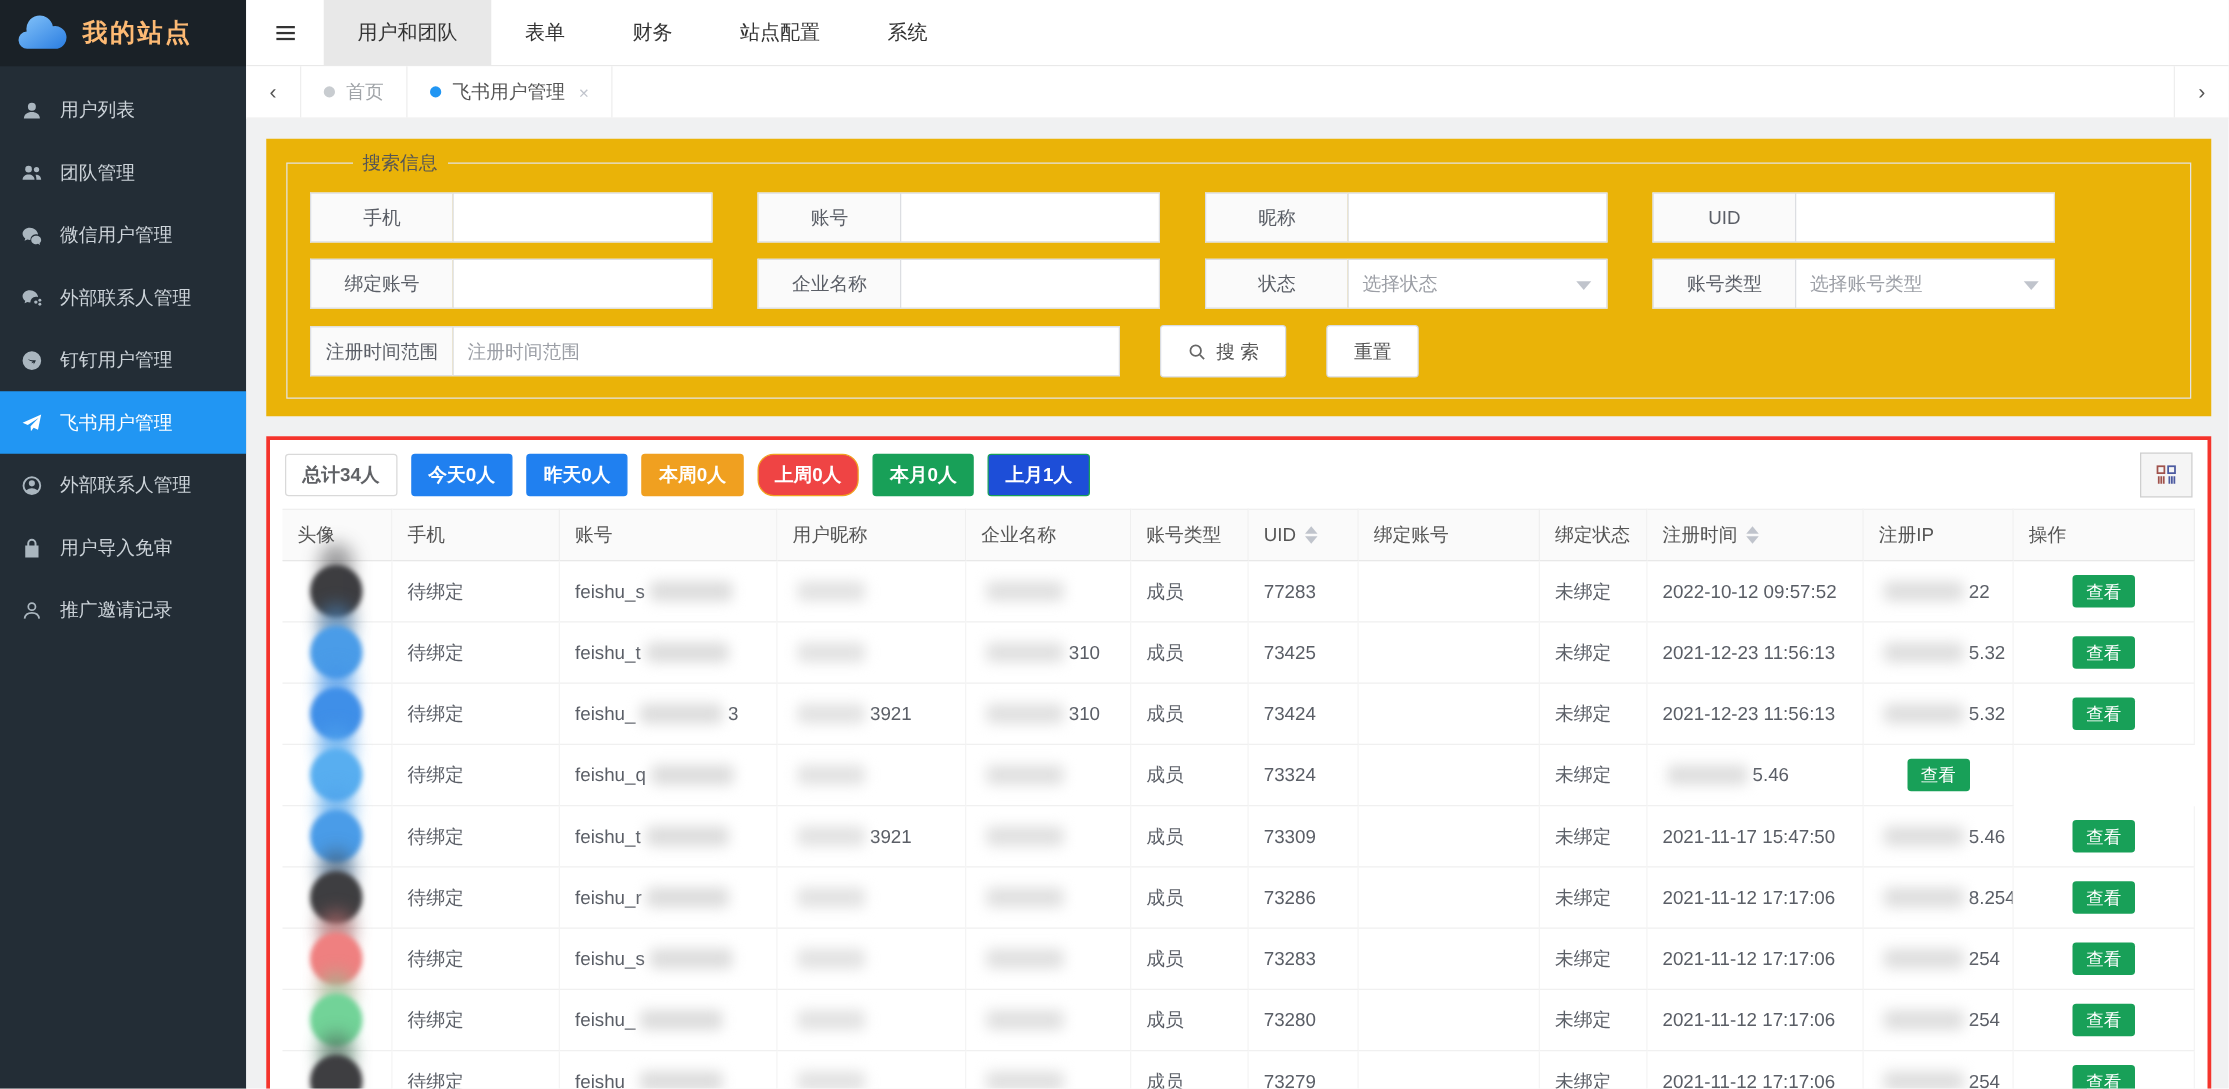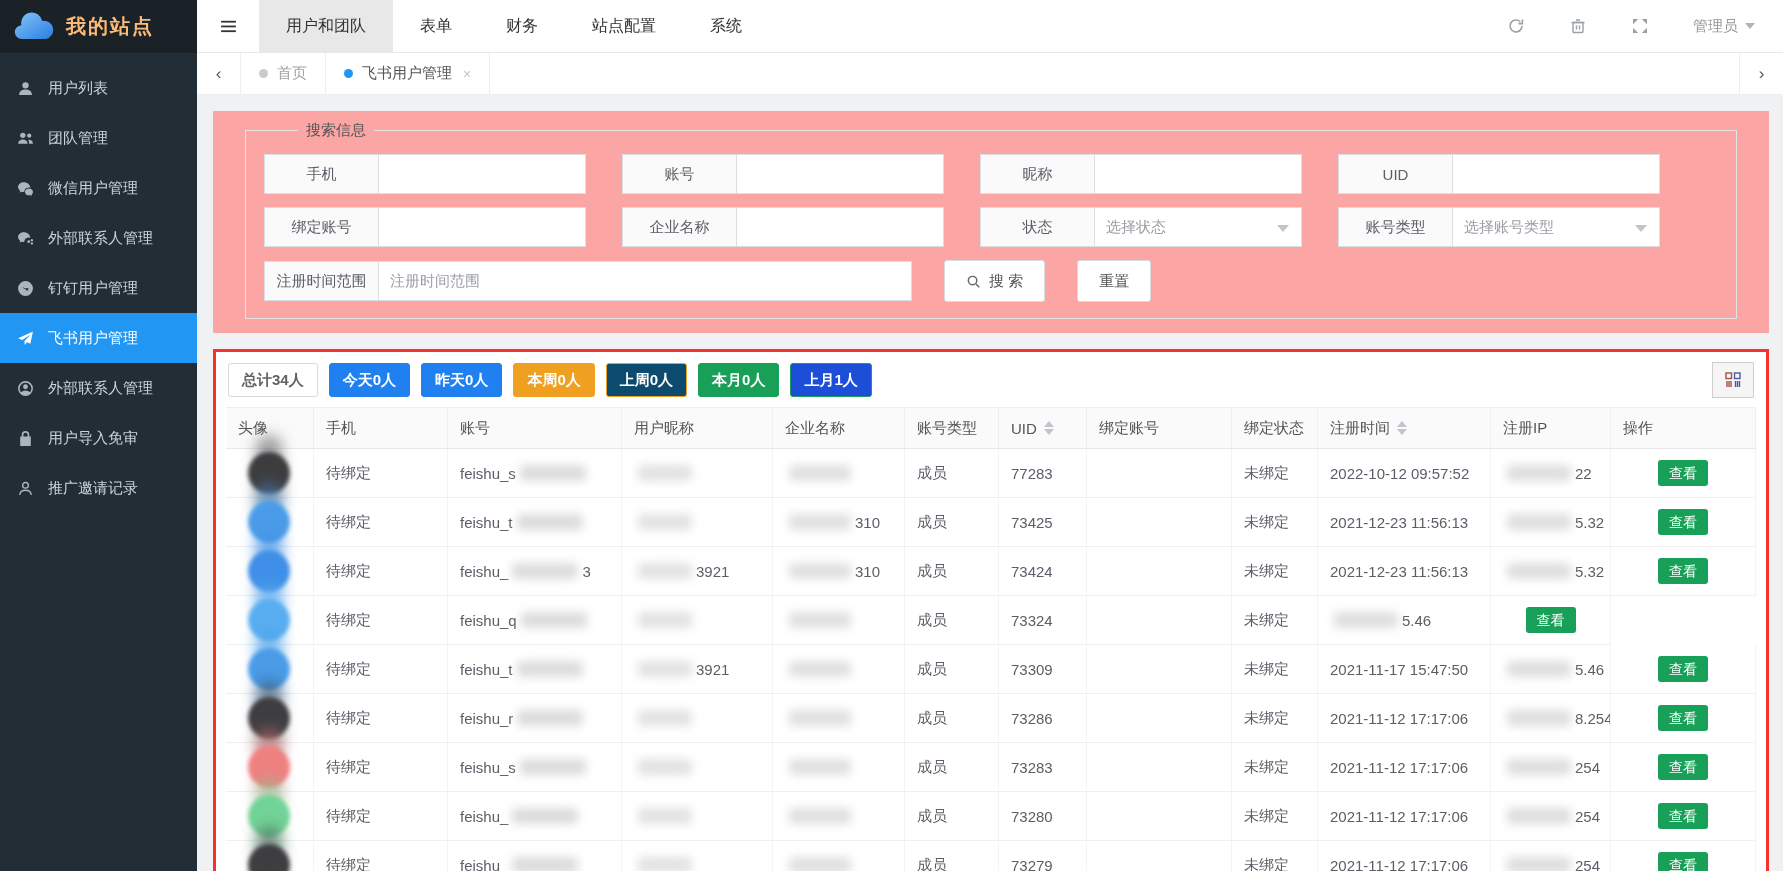--- a/index.html
+++ b/index.html
@@ -42,21 +42,21 @@
   .page-tab { display:flex; align-items:center; gap:9px; padding:0 18px; border-right:1px solid #eee;
     font-size:15px; color:#a0a4a8; cursor:pointer; white-space:nowrap; }
   .page-tab.active { color:#555; }
   .tab-dot { width:9px; height:9px; border-radius:50%; background:#c8ccd0; }
   .page-tab.active .tab-dot { background:#2196f3; }
   .tab-close { color:#c0c4cc; font-size:14px; margin-left:2px; cursor:pointer; }
 
   .content { flex:1; padding:16px 14px 0 16px; overflow:hidden; }
 
   
-  .search-card { background:#fca5a5; padding:10px 32px 14px; }
+  .search-card { background:#eab308; padding:10px 16px 14px; }
   fieldset.search-fs { border:1px solid #e3e3e3; padding:14px 18px 16px; }
   fieldset.search-fs legend { font-size:15px; color:#555; padding:0 8px; margin-left:34px; }
   .form-grid { display:grid; grid-template-columns:repeat(4, 322px); column-gap:36px; row-gap:13px; }
   .input-group { display:flex; height:40px; }
   .ig-label { width:114px; flex-shrink:0; background:#fafafa; border:1px solid #dcdee2; border-right:none;
     display:flex; align-items:center; justify-content:center; color:#5a5e66; font-size:15px; white-space:nowrap; }
   .ig-field { flex:1; min-width:0; border:1px solid #dcdee2; background:#fff; display:flex; align-items:center;
     padding:0 11px; font-size:15px; color:#5a5e66; position:relative; cursor:text; }
   .ig-field .ph { color:#9b9ea5; }
   .ig-field .sel-caret { display:none; position:absolute; right:12px; top:17px;
@@ -260,43 +260,20 @@
 
           <div class="nav-tab">
             <span>站点配置</span>
           </div>
 
           <div class="nav-tab">
             <span>系统</span>
           </div>
 
       </nav>
-      <div class="nav-right">
-        <span class="nav-action">
-          <svg viewBox="0 0 18 18" fill="none" stroke="currentColor" stroke-width="1.6">
-            <path d="M15 9a6 6 0 1 1-1.8-4.3"></path>
-              <polyline points="15.4,2.6 15.4,6.6 11.4,6.6" fill="none"></polyline>
-          </svg>
-        </span>
-        <span class="nav-action">
-          <svg viewBox="0 0 18 18" fill="none" stroke="currentColor" stroke-width="1.4">
-            <rect x="4" y="5.5" width="10" height="10" rx="1"></rect>
-              <path d="M2.5 5.5h13M7 3h4M7.5 8.5v4M10.5 8.5v4"></path>
-          </svg>
-        </span>
-        <span class="nav-action">
-          <svg viewBox="0 0 18 18" fill="currentColor">
-            <path d="M2 2h5.2L2 7.2zM16 2v5.2L10.8 2zM2 16v-5.2L7.2 16zM16 16h-5.2L16 10.8z"></path>
-          </svg>
-        </span>
-        <span class="admin-dd">
-          <span>管理员</span>
-          <i class="caret-down"></i>
-        </span>
-      </div>
     </header>
 
     <div class="tabbar">
       <span class="tab-chevron left">‹</span>
       <div style="display:flex; align-items:stretch;">
 
           <div class="page-tab">
             <span class="tab-dot"></span>
             <span>首页</span>
 
@@ -418,21 +395,21 @@
               </span>
 
               <span class="chip" style="background: rgb(32, 128, 240); border-color: rgb(32, 128, 240); color: rgb(255, 255, 255);">
                 <span style="color: rgb(255, 255, 255);">昨天0人</span>
               </span>
 
               <span class="chip" style="background: rgb(240, 160, 32); border-color: rgb(240, 160, 32); color: rgb(255, 255, 255);">
                 <span style="color: rgb(255, 255, 255);">本周0人</span>
               </span>
 
-              <span class="chip" style="background: #0c4a6e; border-color: rgb(240, 160, 32); color: rgb(255, 255, 255);">
+              <span class="chip" style="background: #ef4444; border-color: rgb(240, 160, 32); color: rgb(255, 255, 255); border-radius: 13px;">
                 <span style="color: rgb(255, 255, 255);">上周0人</span>
               </span>
 
               <span class="chip" style="background: rgb(24, 160, 88); border-color: rgb(24, 160, 88); color: rgb(255, 255, 255);">
                 <span style="color: rgb(255, 255, 255);">本月0人</span>
               </span>
 
               <span class="chip" style="background: #1d4ed8; border-color: rgb(24, 160, 88); color: rgb(255, 255, 255);">
                 <span style="color: rgb(255, 255, 255);">上月1人</span>
               </span>

